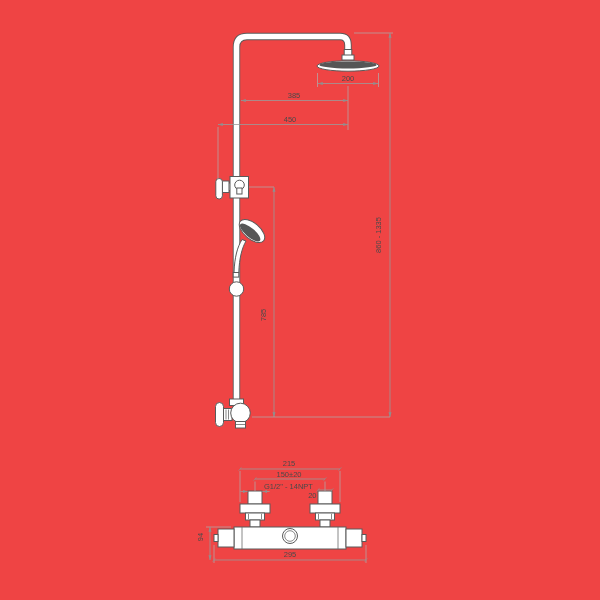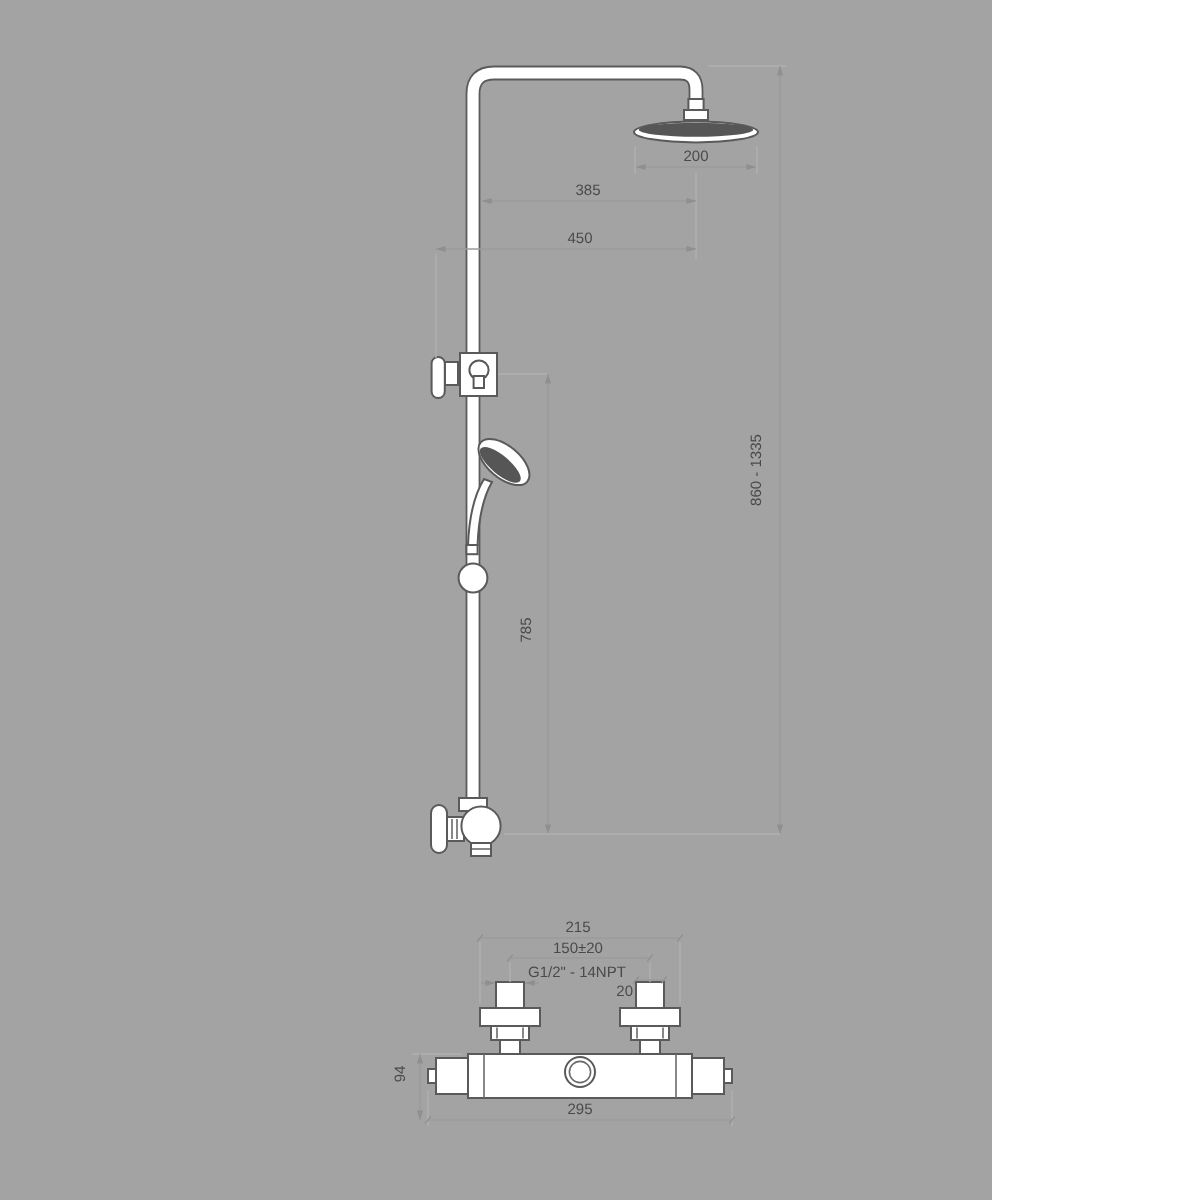--- a/index.html
+++ b/index.html
@@ -1,16 +1,16 @@
 <!DOCTYPE html>
 <html><head>
 <meta charset="utf-8">
 <style>
   html,body{margin:0;padding:0;background:#ffffff;}
-  #stage{position:relative;width:496px;height:600px;background:#a3a3a3;overflow:hidden;}
+  #stage{position:relative;width:600px;height:600px;background:#ef4444;overflow:hidden;}
   svg{display:block;}
   .obj{fill:#ffffff;stroke:#5a5a5a;stroke-width:1;}
   .objthin{fill:none;stroke:#6a6a6a;stroke-width:0.8;}
   .dark{fill:#565656;stroke:none;}
   .dim{stroke:#9b9b9b;stroke-width:0.8;fill:none;}
   .ext{stroke:#b0b0b0;stroke-width:0.7;fill:none;}
   text{font-family:"Liberation Sans","DejaVu Sans",sans-serif;font-size:7.5px;fill:#4a4a4a;}
 </style>
 </head>
 <body>

